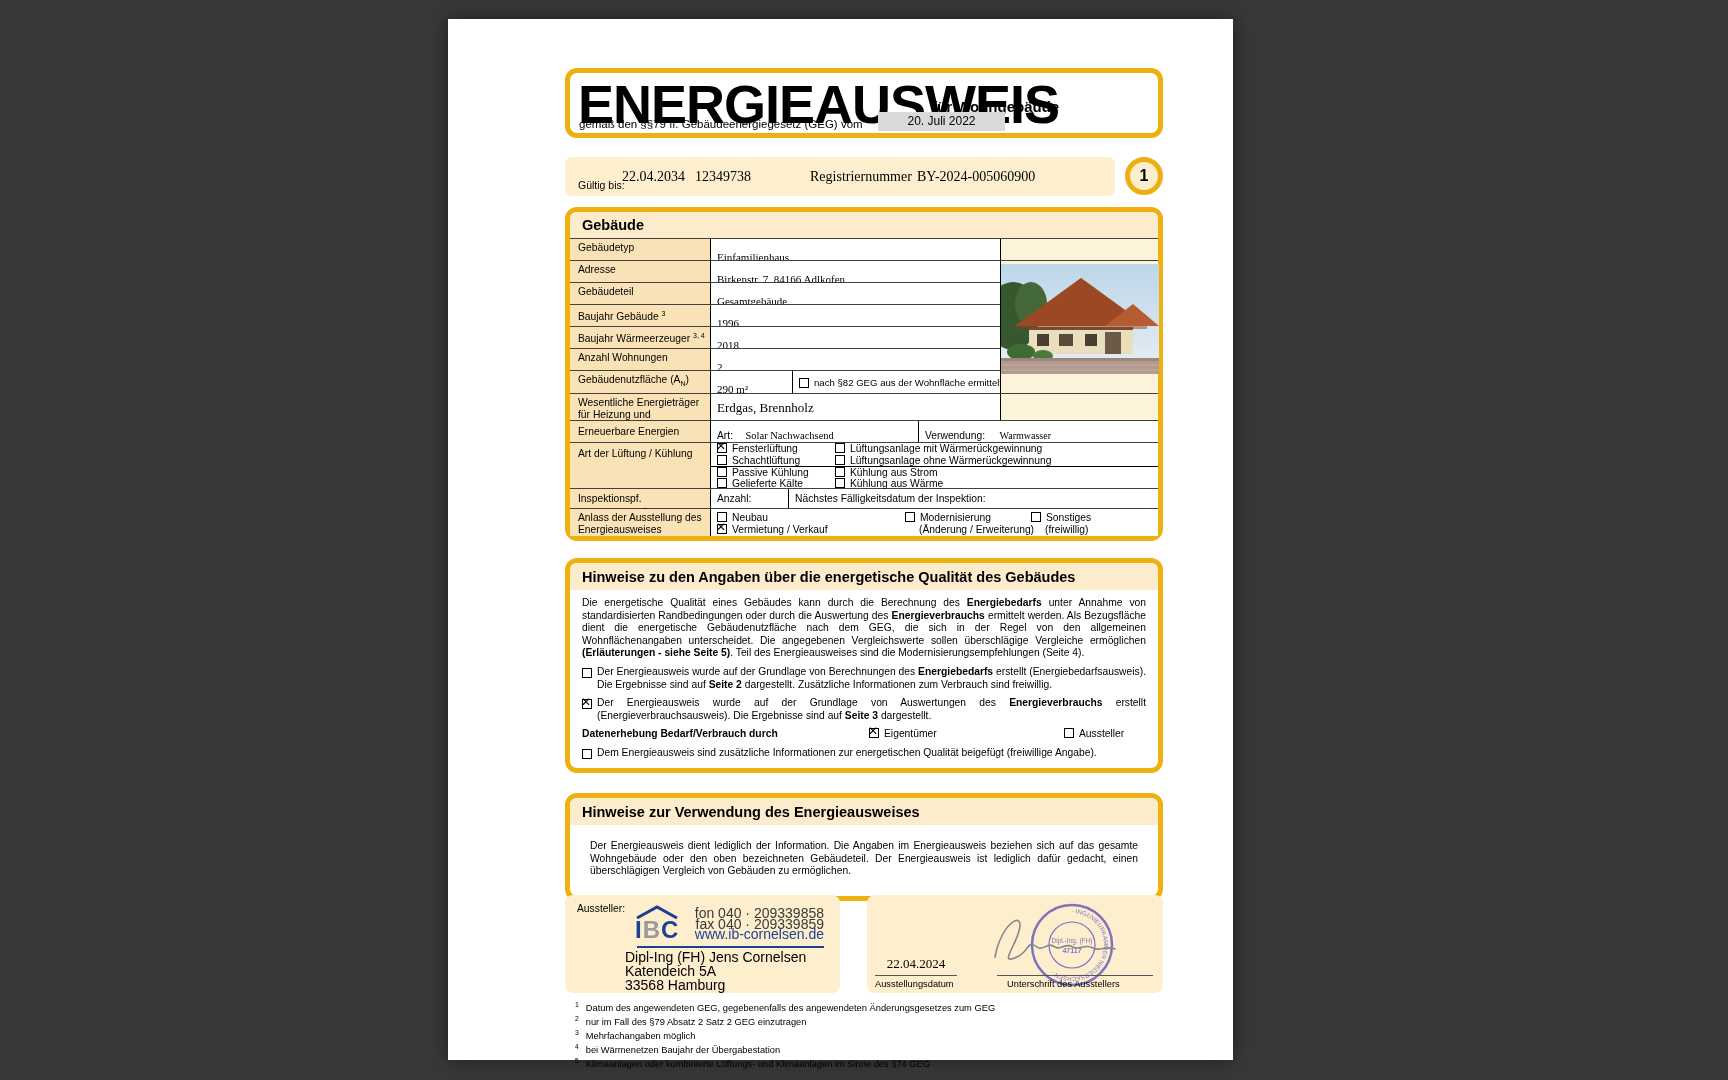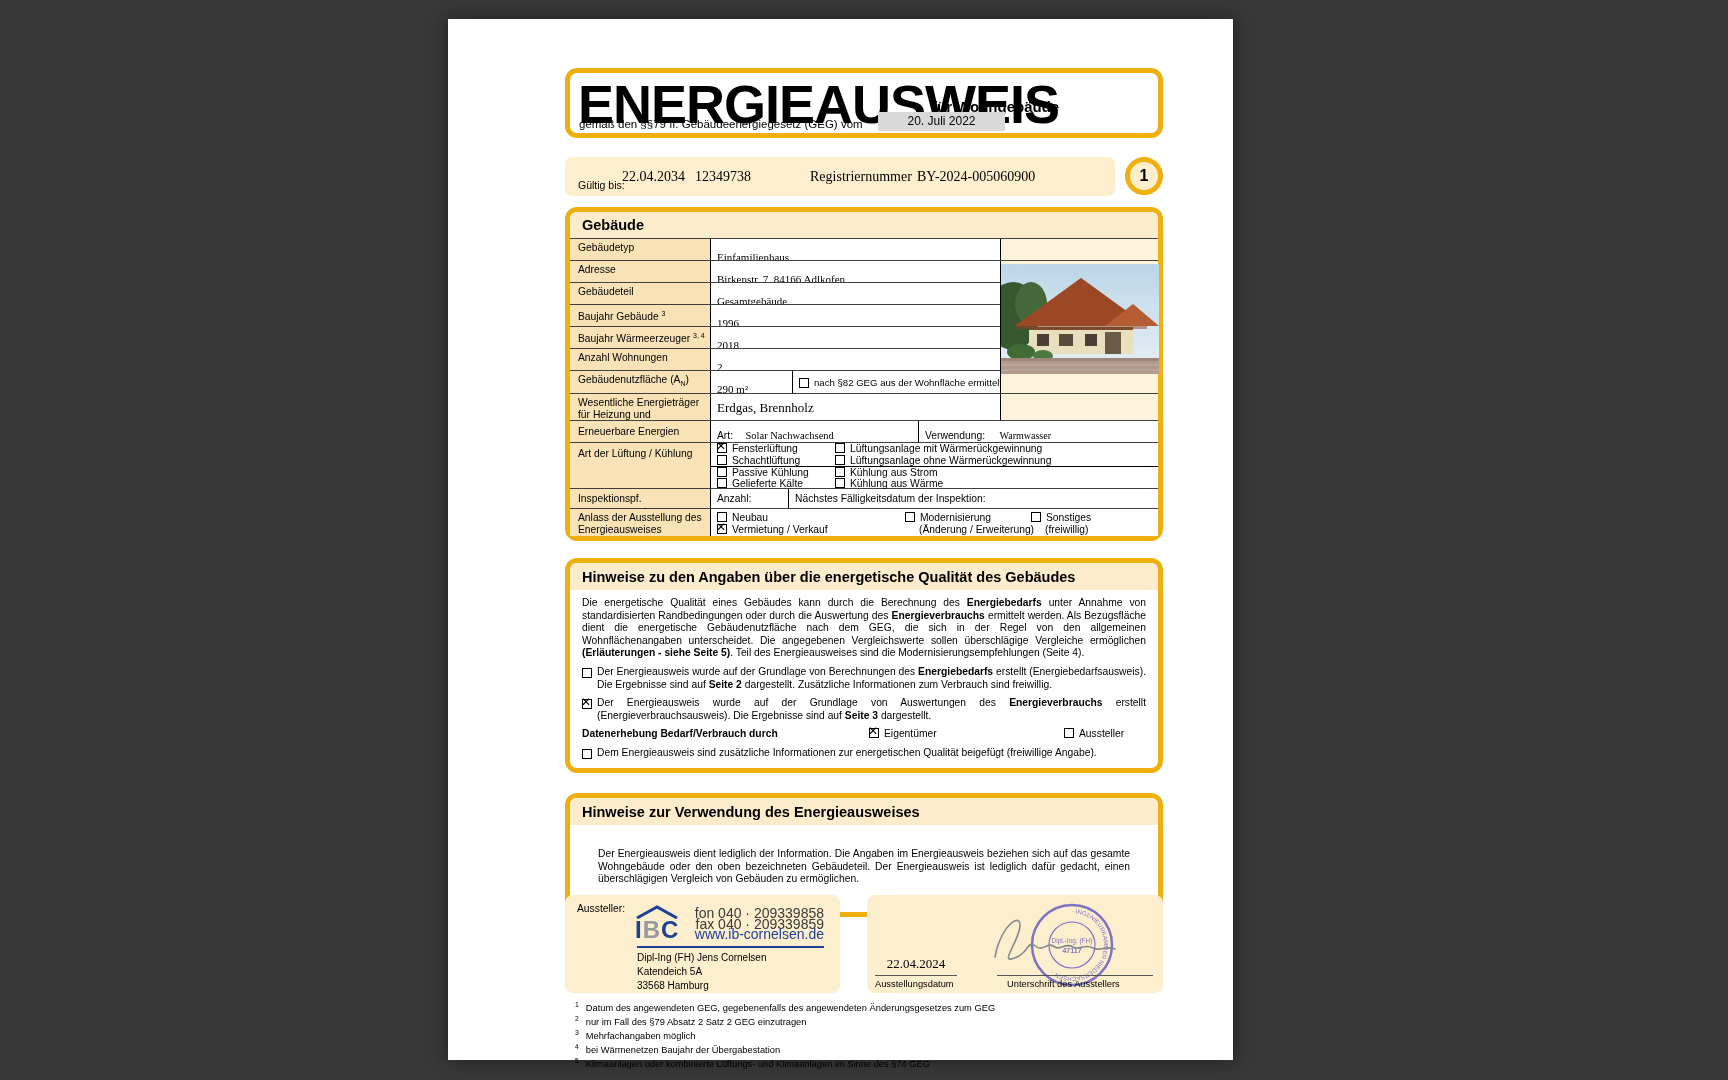--- a/index.html
+++ b/index.html
@@ -52,21 +52,21 @@
   .ckitem .cb{margin-top:2px}
   .ckitem div{flex:1;text-align:justify}
   .dataline{position:relative;height:13px;margin:2px 0 6px;white-space:nowrap}
   .dataline .at1{position:absolute;left:287px}
   .dataline .at2{position:absolute;left:482px}
   
   .beige{position:absolute;background:#fdeecd;border-radius:8px}
   .ib-contact{position:absolute;right:16px;top:13px;text-align:right;font-size:14px;
               line-height:10.5px;color:#3a3a3a}
   .ib-rule{position:absolute;left:72px;right:16px;top:51px;height:2px;background:#1d3f94}
-  .ib-addr{position:absolute;left:72px;top:56px;font-size:10px;line-height:13.8px}
+  .ib-addr{position:absolute;left:60px;top:56px;font-size:14px;line-height:13.8px}
   .sigline{position:absolute;height:1px;background:#555}
   .underlab{position:absolute;font-size:9.3px}
   
   .fnote{font-size:9.3px;line-height:10.8px}
   .fnote sup{font-size:6.8px;margin-right:7px}
 </style>
 </head>
 <body>
 
 <div class="page">
@@ -244,21 +244,21 @@
       <div class="ckitem" style="margin-bottom:2px">
         <span class="cb"></span>
         <div><span>Dem Energieausweis sind zusätzliche Informationen zur energetischen Qualität beigefügt (freiwillige Angabe).</span></div>
       </div>
     </div>
   </div>
 
   <div class="goldbox" style="top:774px">
     <div class="note-head">Hinweise zur Verwendung des Energieausweises</div>
     <div class="note-body" style="padding-bottom:10px">
-      <p style="margin:16px"><span>Der Energieausweis dient lediglich der Information. Die Angaben im Energieausweis beziehen sich auf das gesamte Wohngebäude oder den oben bezeichneten Gebäudeteil. Der Energieausweis ist lediglich dafür gedacht, einen überschlägigen Vergleich von Gebäuden zu ermöglichen.</span></p>
+      <p style="margin:8px"><span>Der Energieausweis dient lediglich der Information. Die Angaben im Energieausweis beziehen sich auf das gesamte Wohngebäude oder den oben bezeichneten Gebäudeteil. Der Energieausweis ist lediglich dafür gedacht, einen überschlägigen Vergleich von Gebäuden zu ermöglichen.</span></p>
     </div>
   </div>
 
   <div class="beige" style="left:117px;top:876px;width:275px;height:98px">
     <div style="position:absolute;left:12px;top:8px;font-size:10.3px">Aussteller:</div>
     <svg style="position:absolute;left:70px;top:10px" width="44" height="14" viewBox="0 0 44 14">
       <polyline points="2,13 22,2 42,13" fill="none" stroke="#1d3f94" stroke-width="3"></polyline>
     </svg>
     <div style="position:absolute;left:70px;top:22px;font-size:24px;font-weight:bold;letter-spacing:1px;line-height:26px">
       <span style="color:#1d3f94">I</span><span style="color:#97999b">B</span><span style="color:#1d3f94">C</span>

